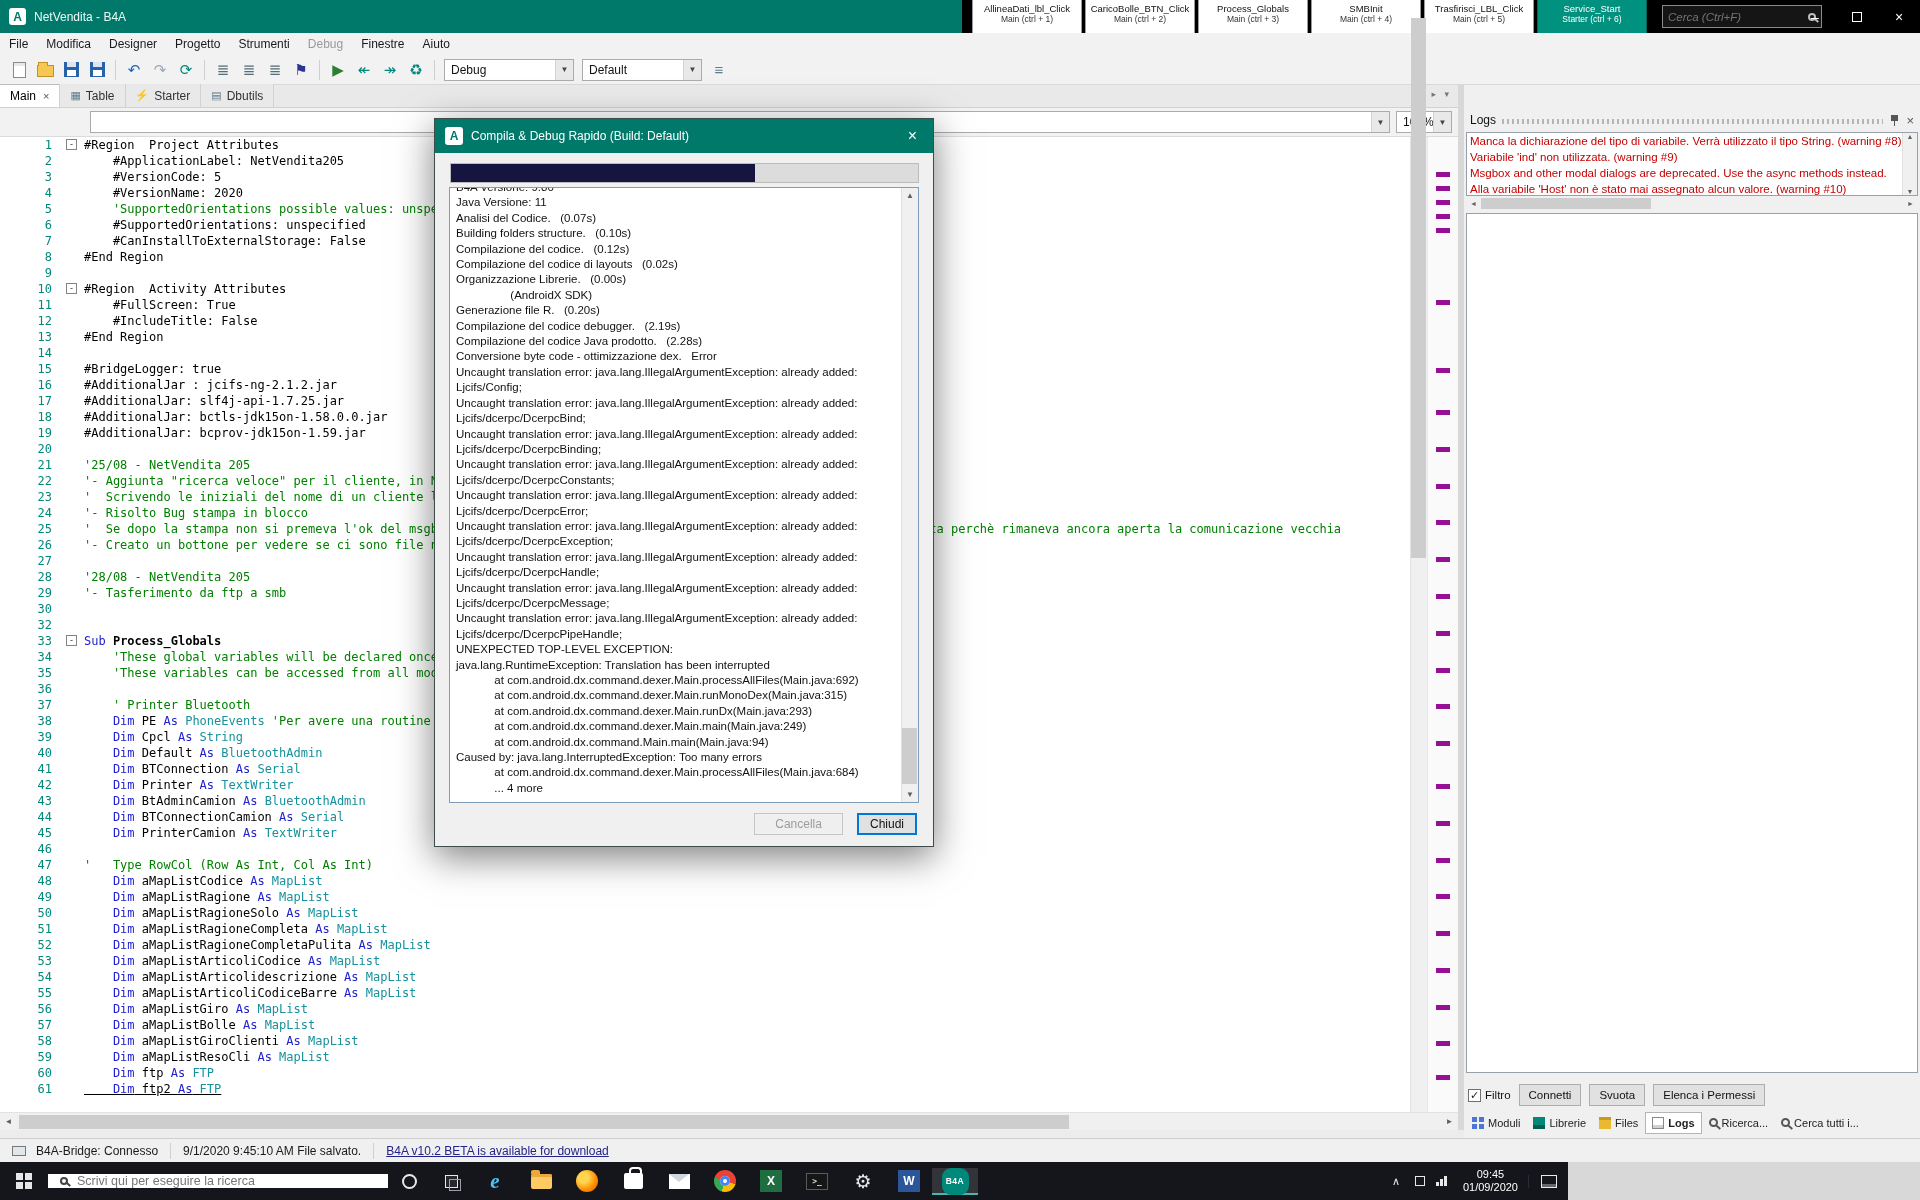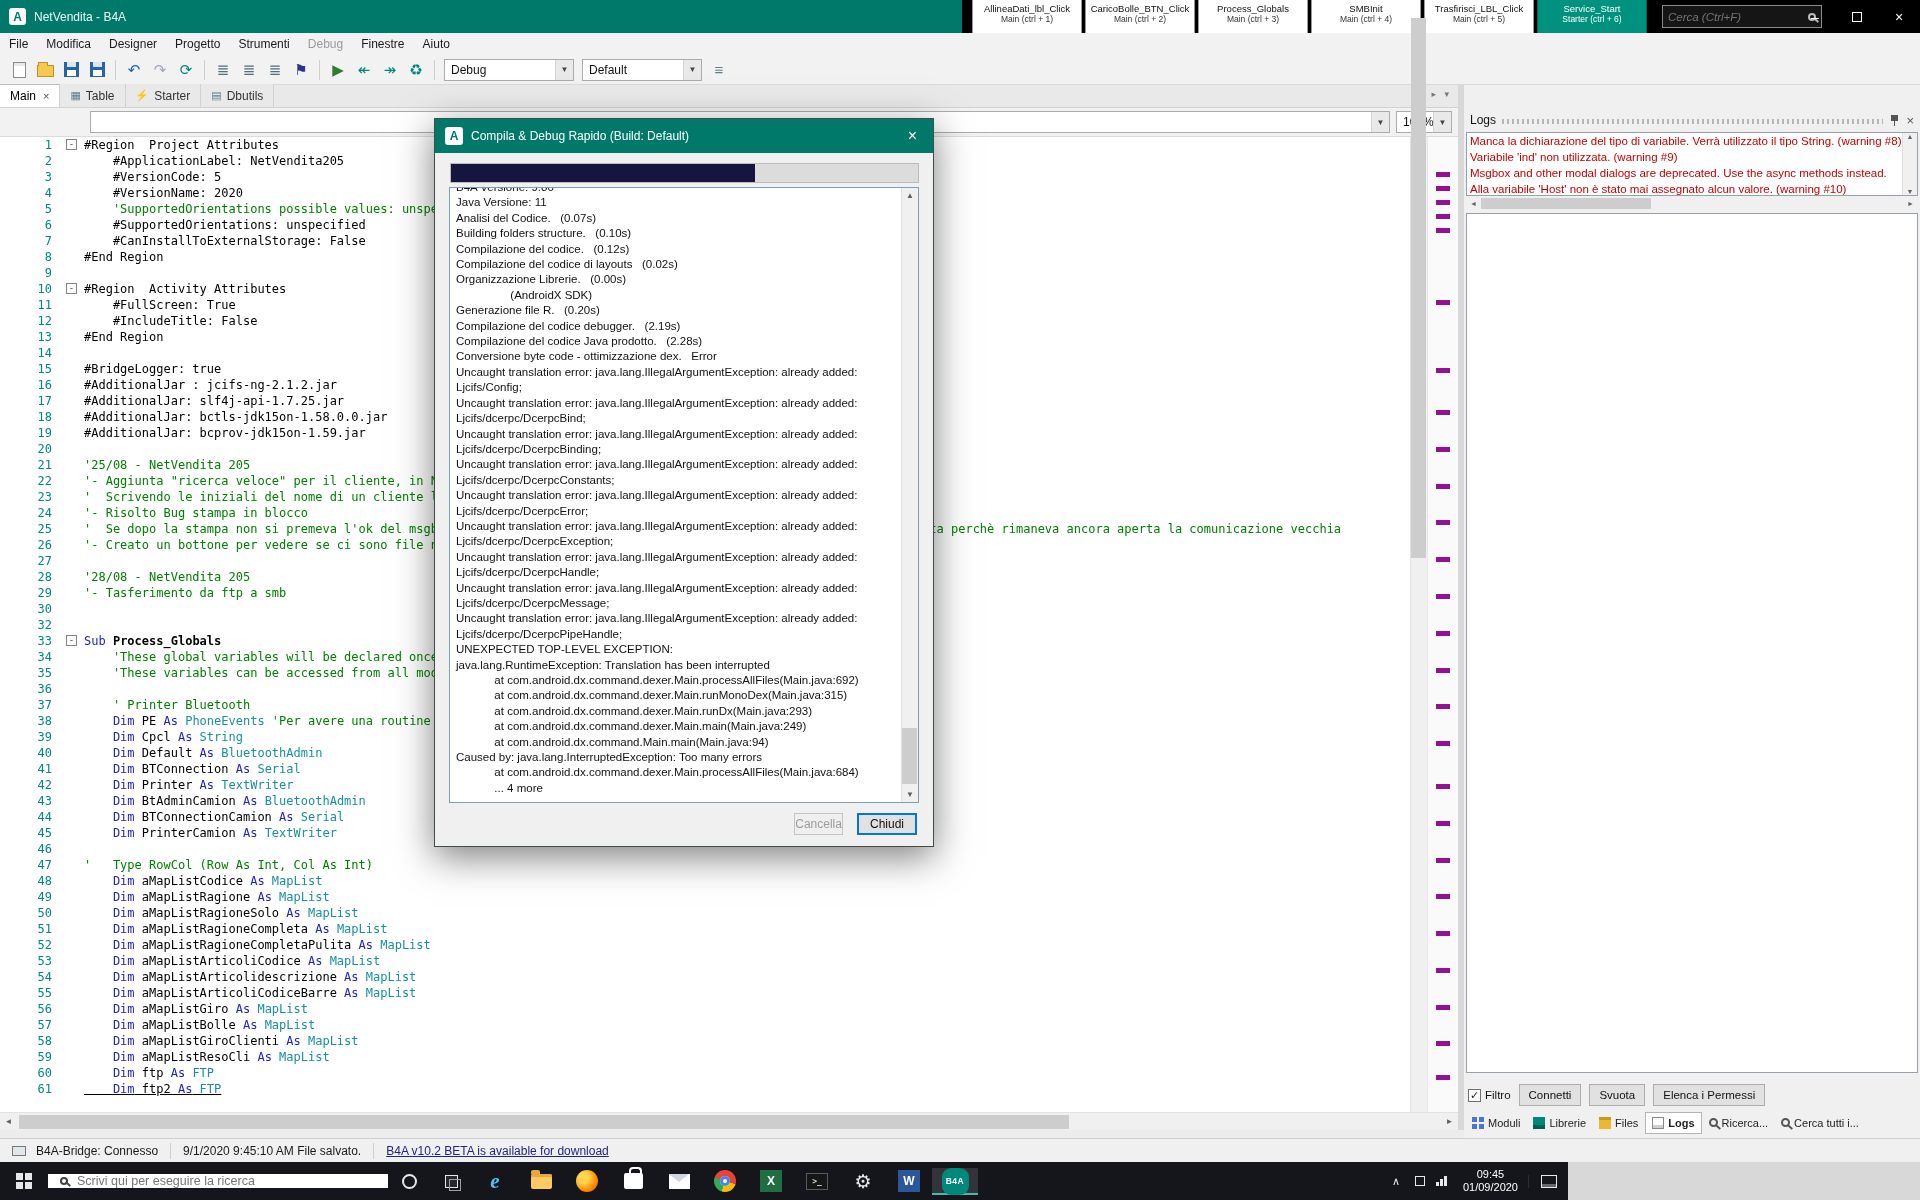--- a/index.html
+++ b/index.html
@@ -156,21 +156,21 @@
   .dlg-ico{width:18px;height:18px;background:#fff;border-radius:3px;color:#00796B;font-weight:bold;font-size:12px;display:flex;align-items:center;justify-content:center}
   .dlg-title{font-size:12px;flex:1}
   .dlg-x{font-size:16px;color:#fff;padding:0 6px}
   .dlg-prog{position:absolute;left:15px;top:44px;width:469px;height:20px;background:#dcdcdc;border:1px solid #bcbcbc}
   .dlg-fill{height:100%;background:#15153f}
   .dlg-body{position:absolute;left:14px;top:68px;width:470px;height:616px;background:#fff;border:1px solid #7f9db9;overflow:hidden;font-size:11.5px;line-height:15.4px;color:#111}
   .dlg-lines{margin-top:-8px;padding:0 22px 0 6px;white-space:pre}
   .dlg-scroll{position:absolute;right:0;top:0;bottom:0;width:17px;background:#f0f0f0;border-left:1px solid #e0e0e0;display:flex;flex-direction:column;justify-content:space-between;align-items:center;font-size:8px;color:#606060}
   .dlg-thumb{position:absolute;right:1px;bottom:18px;width:15px;height:56px;background:#cdcdcd}
   .dlg-btns{position:absolute;right:16px;bottom:11px;display:flex;gap:14px}
-  .btn{height:22px;padding:0 0;font-size:12px;background:#e1e1e1;border:1px solid #adadad;color:#111}
+  .btn{height:22px;padding:0 20px;font-size:12px;background:#e1e1e1;border:1px solid #adadad;color:#111}
   .btn.disabled{color:#9c9c9c;background:#efefef;border-color:#c5c5c5}
   .btn.default{border:2px solid #0078d7;padding:0 11px}
 </style>
 </head>
 <body>
 
 <div id="screen">
 
   <div class="titlebar">
     <div class="app-ico">A</div>

